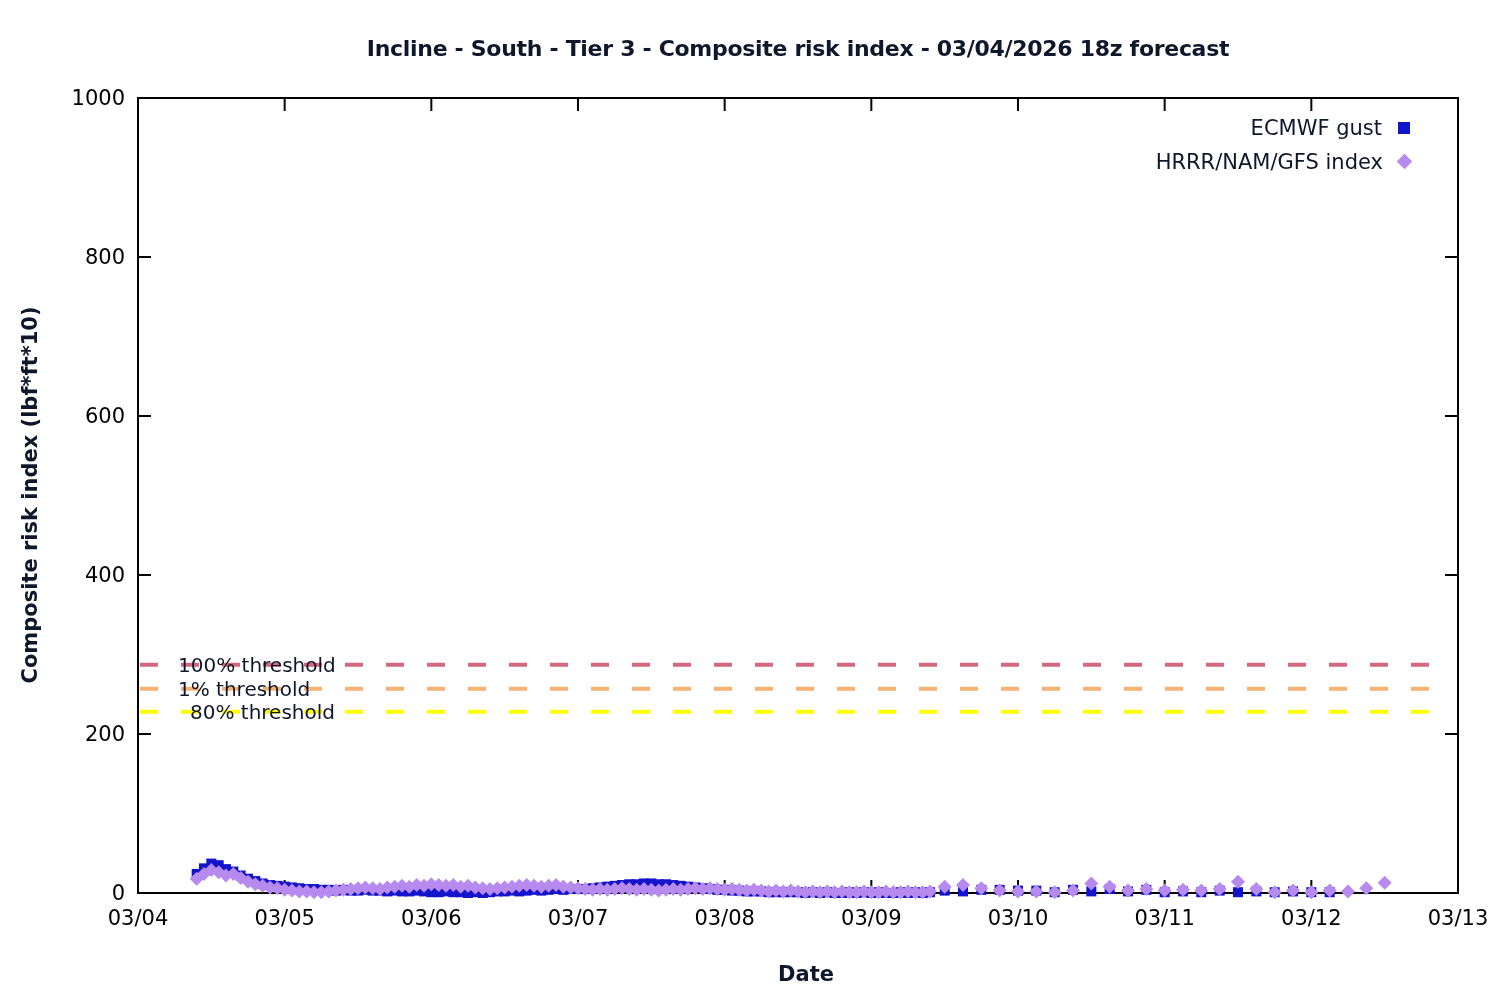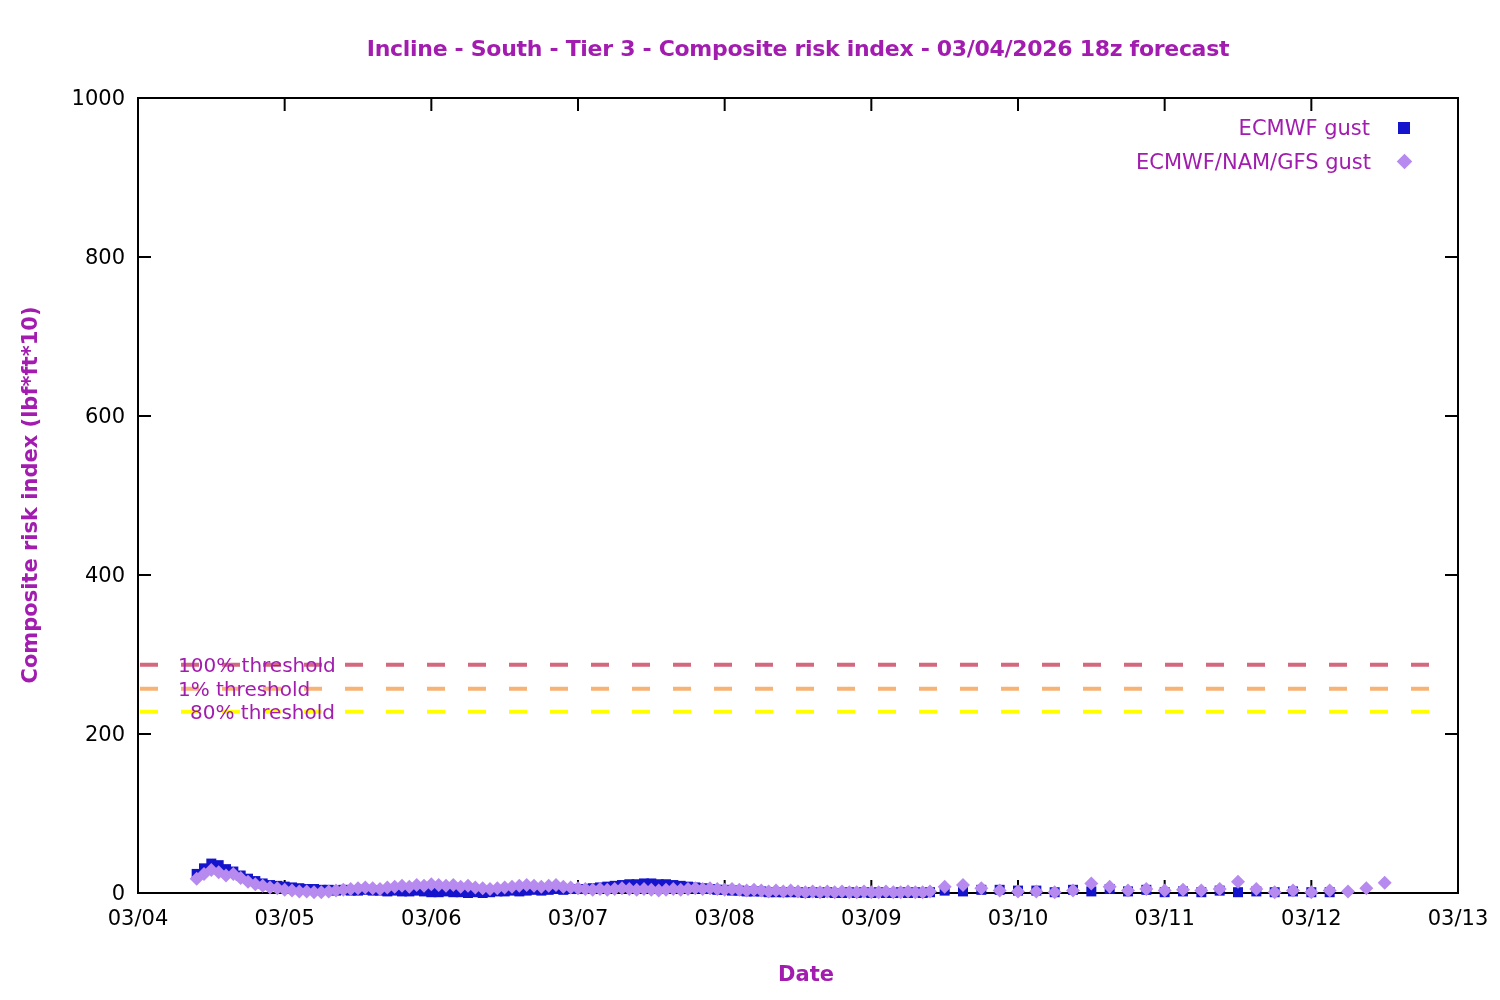--- a/index.html
+++ b/index.html
@@ -1,37 +1,37 @@
 <!DOCTYPE html>
 <html><head>
 <meta charset="utf-8">
 <style>
   html,body{margin:0;padding:0;background:#fff;}
   #chart-root{
     position:relative;width:1500px;height:1000px;background:#ffffff;
-    font-family:"DejaVu Sans",sans-serif;color:#a21caf;overflow:hidden;
+    font-family:"DejaVu Sans",sans-serif;color:#0f172a;overflow:hidden;
   }
   .chart-title{
     position:absolute;left:138px;top:36px;width:1320px;text-align:center;
     font-size:22px;font-weight:bold;letter-spacing:-0.3px;
   }
   .x-label{
     position:absolute;left:146px;top:962px;width:1320px;text-align:center;
     font-size:21px;font-weight:bold;
   }
   .y-label{
     position:absolute;left:30px;top:495px;transform:translate(-50%,-50%) rotate(-90deg);
     font-size:21px;font-weight:bold;white-space:nowrap;
   }
   #plot-svg{position:absolute;left:0;top:0;}
   .legend{
     position:absolute;top:112px;right:90px;display:flex;flex-direction:column;gap:3px;
   }
   .legend-row{
-    display:flex;align-items:center;justify-content:flex-end;gap:28px;
+    display:flex;align-items:center;justify-content:flex-end;gap:16px;
     font-size:21px;height:31px;
   }
   .legend-marker{display:inline-block;flex:0 0 auto;}
   .legend-marker.square{width:12px;height:12px;}
   .legend-marker.diamond{width:11px;height:11px;transform:rotate(45deg);}
   .threshold-label{
     position:absolute;left:178px;font-size:20px;line-height:26px;white-space:nowrap;
   }
 </style>
 </head>
@@ -348,21 +348,21 @@
   <div class="threshold-label" style="top: 651.835px;">100% threshold</div>
   <div class="threshold-label" style="top: 675.685px;">1% threshold</div>
   <div class="threshold-label" style="top: 698.74px; margin-left: 12px;">80% threshold</div>
 
   <div class="legend">
     <div class="legend-row">
       <span>ECMWF gust</span>
       <span class="legend-marker square" style="background: rgb(20, 20, 204);"></span>
     </div>
     <div class="legend-row">
-      <span>ECMWF/NAM/GFS gust</span>
+      <span>HRRR/NAM/GFS index</span>
       <span class="legend-marker diamond" style="background: rgb(183, 138, 239);"></span>
     </div>
   </div>
 
   <div class="x-label">Date</div>
   <div class="y-label">Composite risk index (lbf*ft*10)</div>
 
 </div>
 
 </body></html>

